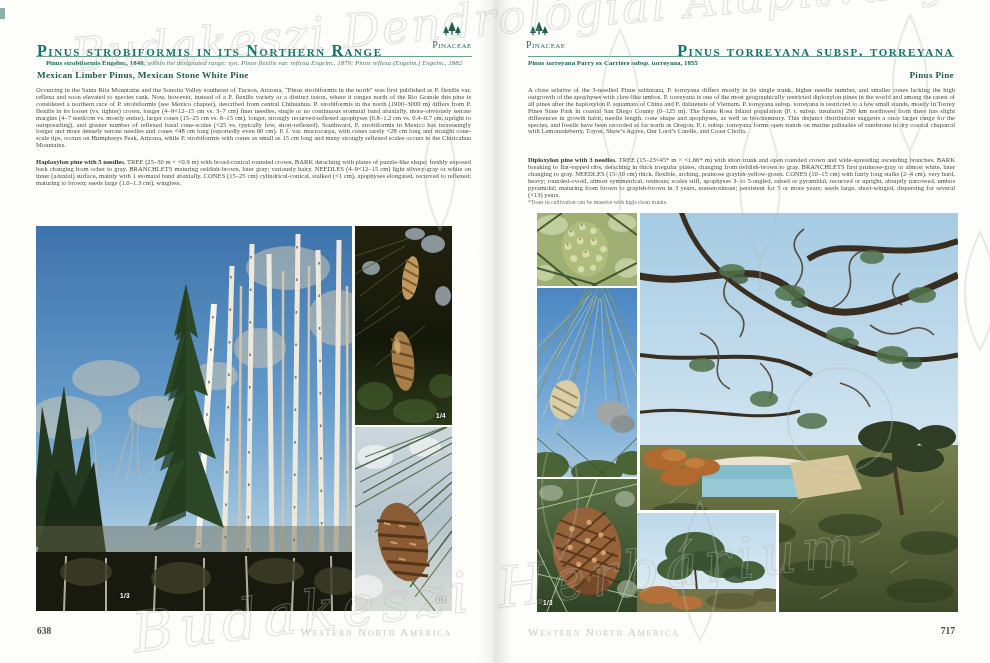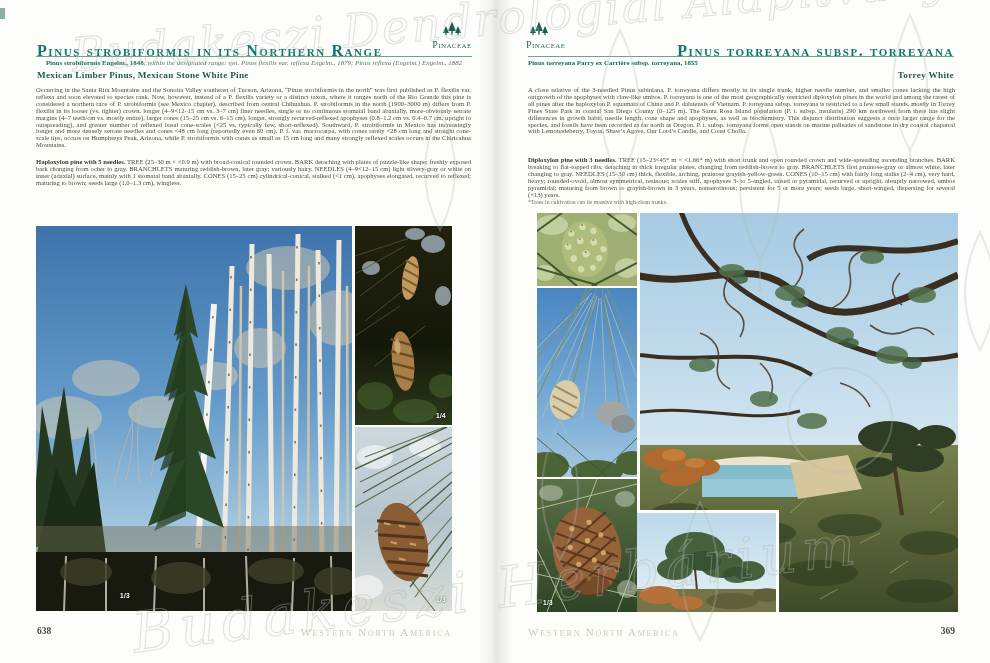--- a/index.html
+++ b/index.html
@@ -274,21 +274,21 @@
     </svg>
     <div class="family-label" style="text-align:left;">Pinaceae</div>
   </div>
 
   <h1 class="abs title" style="left:105px;top:31px;width:354px;text-align:right;">Pinus torreyana subsp. torreyana</h1>
 
   <div class="abs rule" style="left:33px;top:56px;width:426px;"></div>
 
   <p class="abs nomen" style="left:33px;top:59px;width:426px;text-align:left;"><b>Pinus torreyana Parry ex Carrière subsp. torreyana, 1855</b><i></i></p>
 
-  <h2 class="abs common" style="left:33px;top:70px;width:426px;text-align:right;">Torrey White</h2>
+  <h2 class="abs common" style="left:33px;top:70px;width:426px;text-align:right;">Pinus Pine</h2>
 
   <p class="abs bodytext" style="left:33px;top:87px;width:427px;">A close relative of the 3-needled Pinus sabiniana, P. torreyana differs mostly in its single trunk, higher needle number, and smaller cones lacking the high outgrowth of the apophyses with claw-like umbos. P. torreyana is one of the most geographically restricted diploxylon pines in the world and among the rarest of all pines after the haploxylon P. squamata of China and P. dalatensis of Vietnam. P. torreyana subsp. torreyana is restricted to a few small stands, mostly in Torrey Pines State Park in coastal San Diego County (0–125 m). The Santa Rosa Island population (P. t. subsp. insularis) 290 km northwest from there has slight differences in growth habit, needle length, cone shape and apophyses, as well as biochemistry. This disjunct distribution suggests a once larger range for the species, and fossils have been recorded as far north as Oregon. P. t. subsp. torreyana forms open stands on marine palisades of sandstone in dry coastal chaparral with Lemonadeberry, Toyon, Shaw’s Agave, Our Lord’s Candle, and Coast Cholla.</p>
 
   <p class="abs bodytext" style="left:33px;top:157px;width:427px;"><b>Diploxylon pine with 3 needles.</b><span> TREE (15–23&lt;45* m × &lt;1.66* m) with short trunk and open rounded crown and wide-spreading ascending branches. BARK breaking to flat-topped ribs, detaching in thick irregular plates, changing from reddish-brown to gray. BRANCHLETS first pruinose-gray or almost white, later changing to gray. NEEDLES (15–30 cm) thick, flexible, arching, pruinose grayish-yellow-green. CONES (10–15 cm) with fairly long stalks (2–4 cm), very hard, heavy; rounded-ovoid, almost symmetrical, resinous; scales stiff, apophyses 3- to 5-angled, raised or pyramidal, recurved or upright, abruptly narrowed, umbos pyramidal; maturing from brown to grayish-brown in 3 years, nonserotinous; persistent for 5 or more years; seeds large, short-winged, dispersing for several (&lt;13) years.</span></p>
 
   <p class="abs footnote" style="left:33px;top:199px;width:427px;">*Trees in cultivation can be massive with high-clean trunks.</p>
 
   <div class="photo" style="left:42px;top:213px;width:100px;height:73px;">
     <svg viewBox="0 0 100 73" preserveAspectRatio="none">
       <rect width="100" height="73" fill="#9fae72"></rect>
@@ -550,21 +550,21 @@
           <ellipse cx="50" cy="90" rx="16" ry="7"></ellipse>
         </g>
       <g fill="#5a5c35" opacity="0.8">
           <ellipse cx="95" cy="88" rx="26" ry="8"></ellipse>
           <ellipse cx="130" cy="82" rx="14" ry="7"></ellipse>
         </g>
     </svg>
   </div>
 
   <div class="abs running" style="left:33px;top:626px;">Western North America</div>
-  <div class="abs pagenum" style="left:410px;top:626px;width:50px;text-align:right;">369</div>
+  <div class="abs pagenum" style="left:410px;top:626px;width:50px;text-align:right;">717</div>
 </section>
 
 <div class="wm-text" style="left:70px;top:-10px;font-size:46px;letter-spacing:2px;transform:rotate(-5deg);">Budakeszi Dendrológiai Alapítvány</div>
 <div class="wm-text" style="left:130px;top:556px;font-size:56px;letter-spacing:6px;transform:rotate(-7deg);">Budakeszi Herbárium</div>
 
 <svg class="abs wm" width="990" height="663" style="left:0;top:0;">
   <g fill="none" stroke="rgba(180,188,180,0.30)" stroke-width="2">
     <path d="M620,180 q38,-70 0,-150 q-38,80 0,150 z"></path>
       <line x1="620" y1="180" x2="620" y2="210"></line>
     <path d="M760,260 q40,-72 0,-155 q-40,83 0,155 z"></path>

